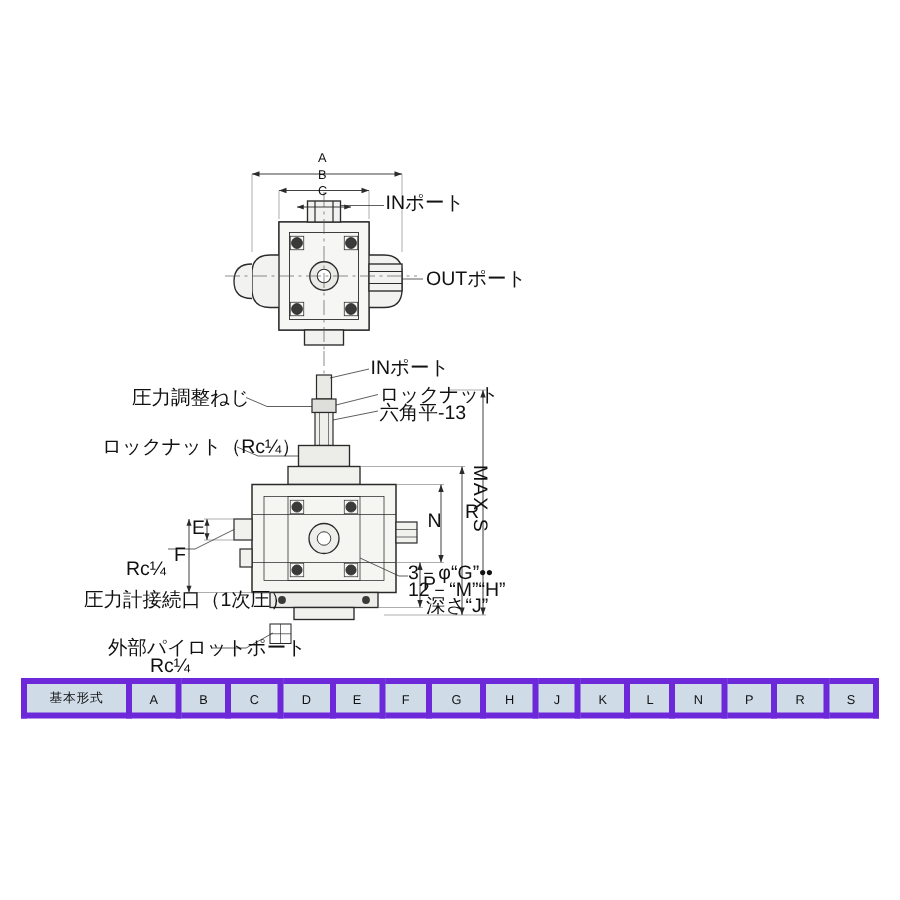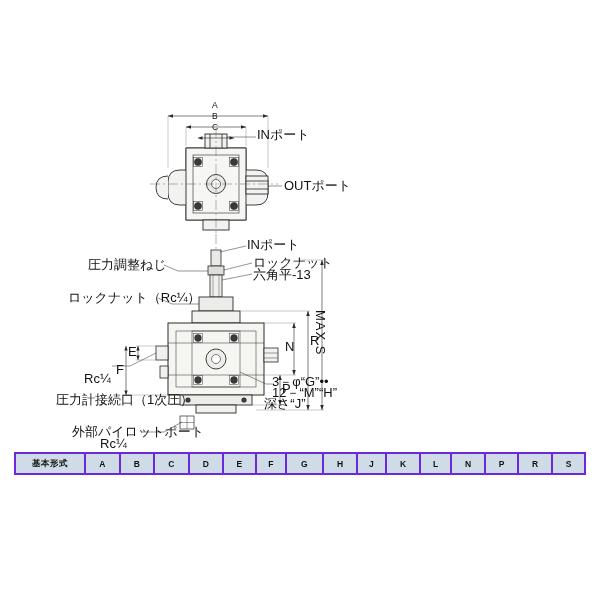--- a/index.html
+++ b/index.html
@@ -62,25 +62,25 @@
     left: 14px;
     top: 452px;
     width: 572px;
   }
   table {
     border-collapse: collapse;
     width: 572px;
     font-size: 8.5px;
   }
   th, td {
-    border: 2px solid #6d28d9;
+    border: 4px solid #6d28d9;
     text-align: center;
     padding: 0;
     height: 17px;
-    font-weight: bold;
+    font-weight: normal;
     color: #111;
   }
   thead th {
     background: #cfdce8;
     font-size: 8.5px;
     height: 19px;
   }
   thead th.first {
     text-align: center;
     letter-spacing: 0.5px;
@@ -269,21 +269,21 @@
     <div class="lbl" style="left:8px; top:181px;">ロックナット（Rc¼）</div>
 
     <div class="lbl" style="left:-4px; top:267px;margin-top:16px;">圧力計接続口（1次圧）</div>
     <div class="lbl" style="left:24px; top:262px;">Rc¼</div>
 
     <div class="lbl" style="left:12px; top:315px;">外部パイロットポート</div>
     <div class="lbl" style="left:40px; top:327px;">Rc¼</div>
 
     <div class="lbl" style="left:212px; top:265px;">3－φ“G”••</div>
     <div class="lbl" style="left:212px; top:276px;">12－“M”“H”</div>
-    <div class="lbl" style="left:204px; top:287px;">深さ“J”</div>
+    <div class="lbl" style="left:224px; top:287px;">深さ“J”</div>
 
     <div class="lbl vert" style="left:252px; top:200px;">MAX S</div>
     <div class="lbl" style="left:250px; top:224px;">R</div>
     <div class="lbl" style="left:225px; top:230px;">N</div>
     <div class="lbl" style="left:222px; top:272px;">P</div>
     <div class="lbl" style="left:68px; top:235px;">E</div>
     <div class="lbl" style="left:56px; top:253px;">F</div>
   </div>
 
   <div id="table-wrap">

